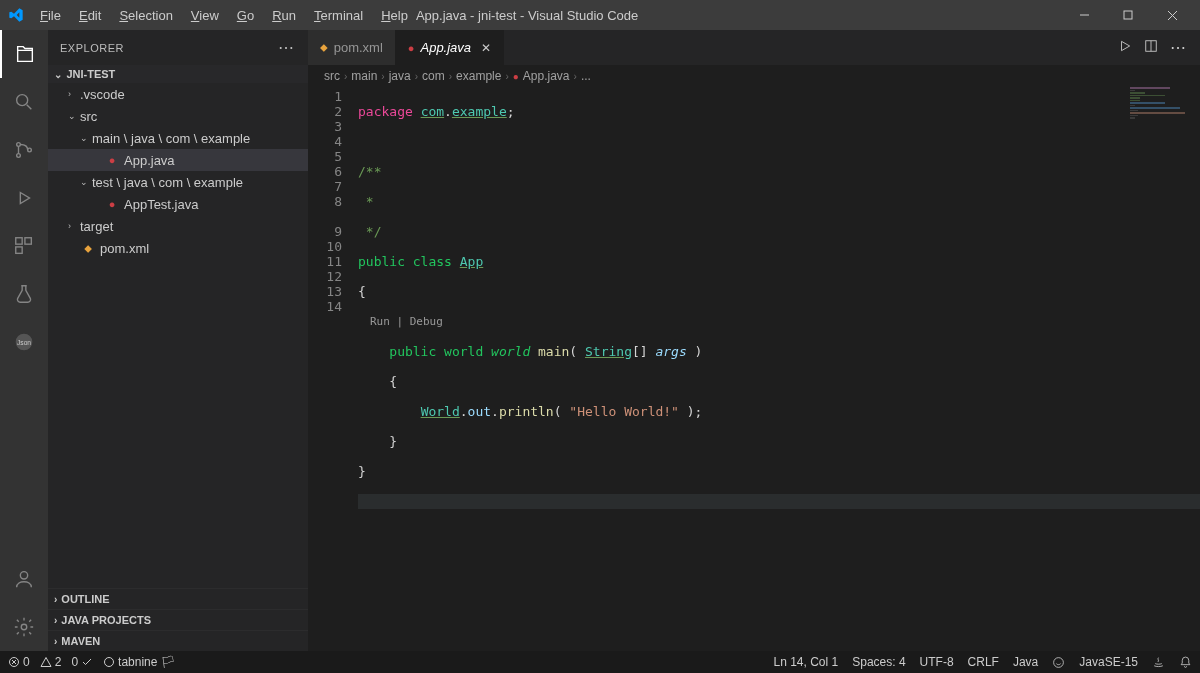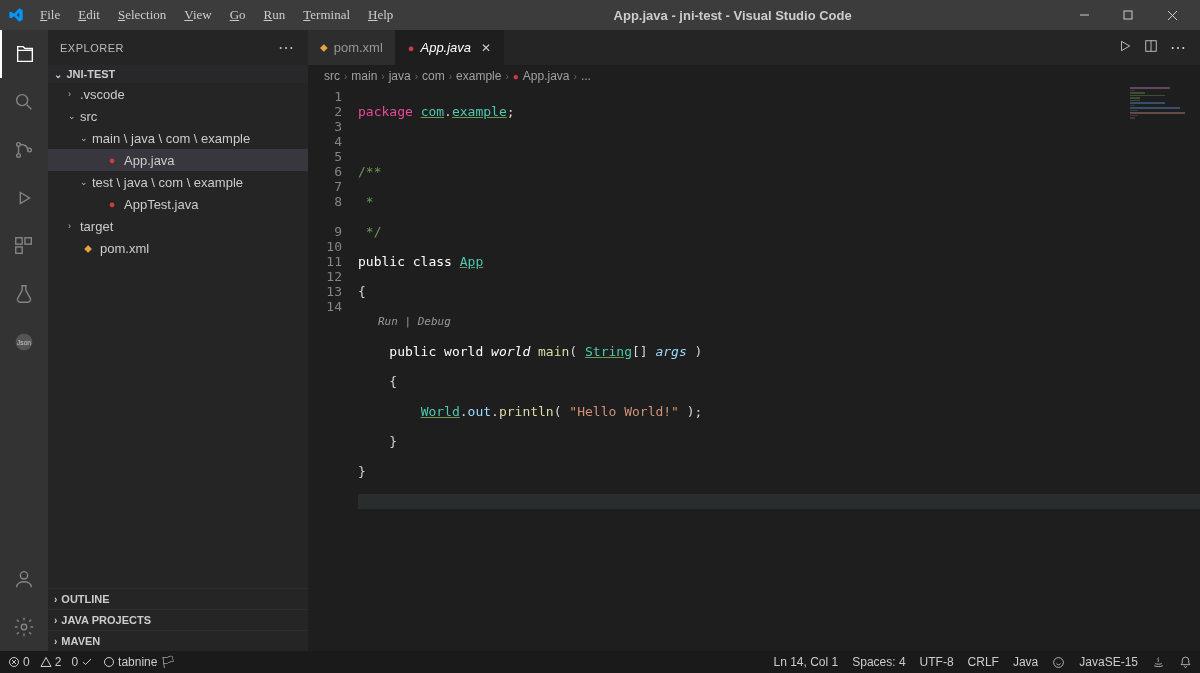--- a/index.html
+++ b/index.html
@@ -15,24 +15,24 @@
 }
 
 .titlebar {
   height: 30px;
   background: #3c3c3c;
   display: flex;
   align-items: center;
   padding: 0 8px;
 }
 .titlebar .logo { width:16px; height:16px; margin-right:8px; display:flex; align-items:center; justify-content:center;}
-.menubar { display:flex; gap:2px;font-family:Liberation Serif, serif; }
+.menubar { display:flex; gap:2px; }
 .menubar .menu-item { padding:4px 8px; cursor:default; }
 .menubar .menu-item span.u { text-decoration: underline; }
-.title-center { flex:1; text-align:center; color:#cccccc;font-weight:bold; }
+.title-center { flex:1; color:#cccccc; }
 .win-controls { display:flex; gap:4px; }
 .win-controls .wc { width:40px; height:30px; display:flex; align-items:center; justify-content:center; }
 
 .main {
   flex:1; display:flex; min-height:0;
 }
 
 .activitybar {
   width:48px; background:#333333; display:flex; flex-direction:column; align-items:center;
 }
@@ -100,24 +100,24 @@
 
 .codewrap { flex:1; display:flex; position:relative; font-family:Consolas,monospace; font-size:13px; line-height:15px;}
 .gutter {
   width:50px; text-align:right; padding-right:16px; color:#858585; user-select:none;
   padding-top:2px;
 }
 .code { flex:1; padding-top:2px; white-space:pre; position:relative;}
 .code .line { height:15px; }
 .code .line.current { background:#2a2d2e; }
 .gutter .line { height:15px; }
-.codelens { font-size:11px; color:#999999; margin-left:20px; height:15px; display:flex; align-items:center;font-style:italic;}
+.codelens { font-size:11px; color:#999999; margin-left:12px; height:15px; display:flex; align-items:center;}
 
 .kw { color:#ec4899; }
-.kw2 { color:#ffffff; }
+.kw2 { color:#22c55e; }
 .type { color:#4ec9b0; }
 .str { color:#ce9178; }
 .cmt { color:#6a9955; }
 .ident { color:#9cdcfe; }
 .fn { color:#dcdcaa; }
 .uline { text-decoration: underline; text-decoration-color:#6a9955; }
 .punct { color:#d4d4d4; }
 
 .minimap { position:absolute; right:0; top:0; width:70px; height:100%; opacity:0.4;}
 .minimap .mm-line { height:1.5px; margin-bottom:1px; background:#666; }

